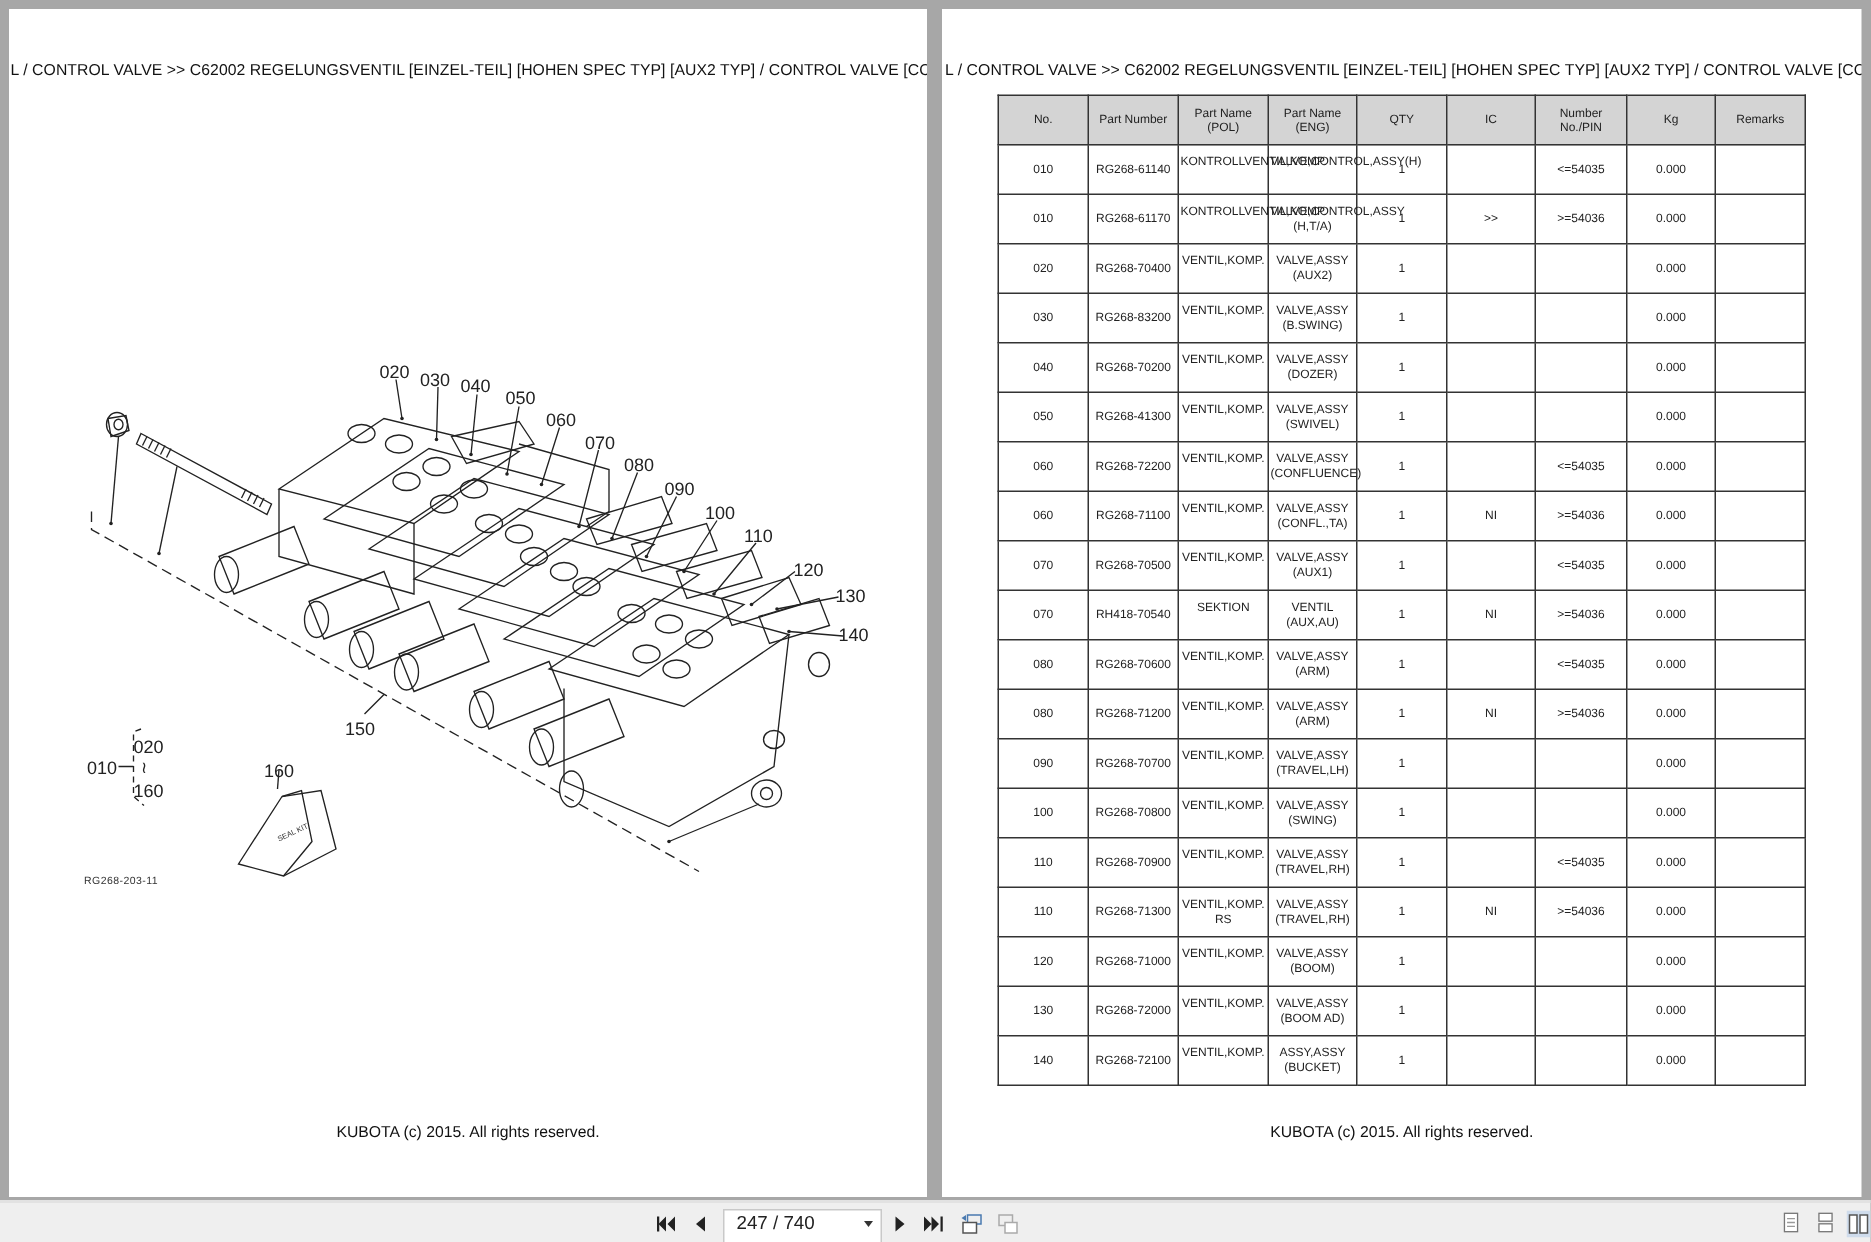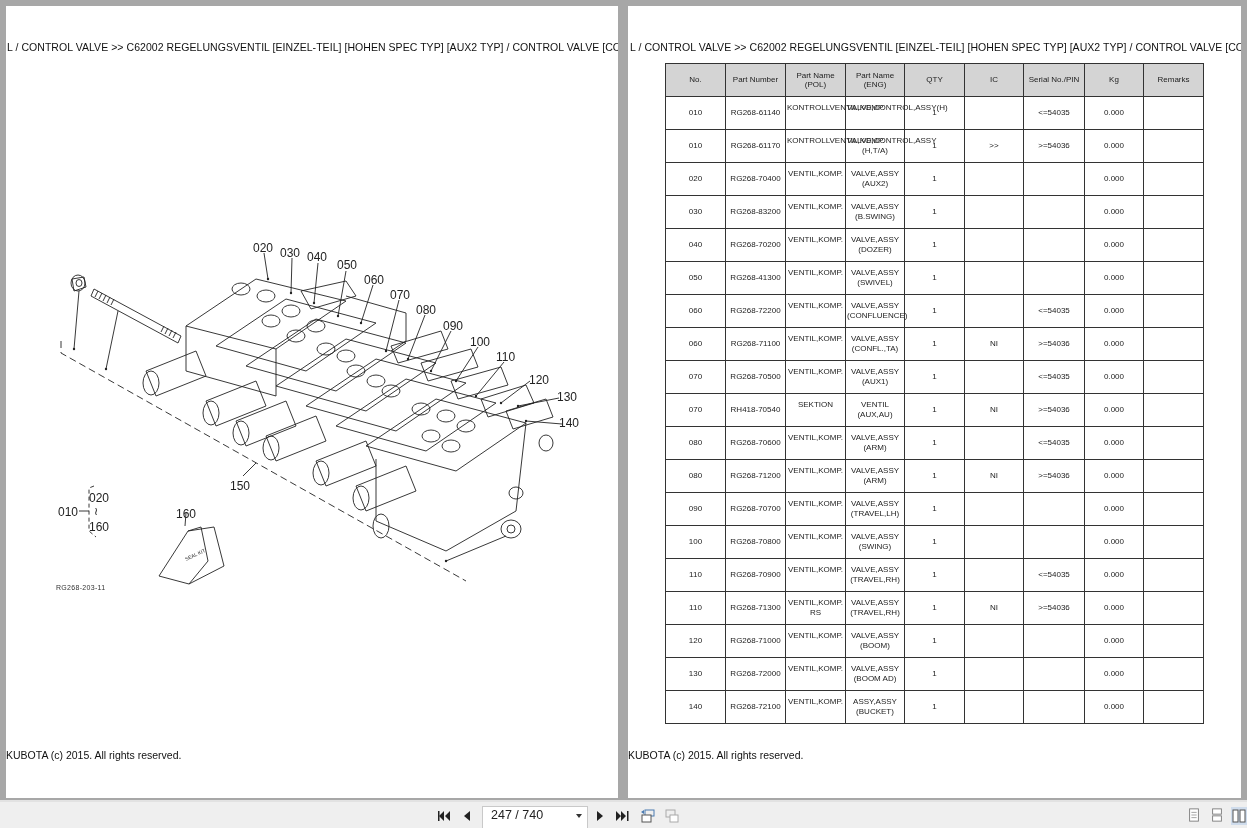--- a/index.html
+++ b/index.html
@@ -4,21 +4,21 @@
 <style>
   * { box-sizing: border-box; margin: 0; padding: 0; }
   html, body { width: 1247px; height: 828px; overflow: hidden; background: #a7a7a7; font-family: "Liberation Sans", sans-serif; }
   .viewer { position: relative; width: 1247px; height: 800px; background: #a7a7a7; }
   .page { position: absolute; top: 6px; height: 792px; background: #fff; overflow: hidden; }
   .page-left { left: 6px; width: 612px; }
   .page-right { left: 628px; width: 613px; }
   .page-header { position: absolute; top: 35px; left: 0; white-space: nowrap; font-size: 10.5px; color: #111; letter-spacing: 0.05px; }
   .page-left .page-header { left: 1px; }
   .page-right .page-header { left: 2px; }
-  .footer { position: absolute; top: 743px; left: 0; width: 100%; text-align: left; font-size: 10.5px; color: #111; }
+  .footer { position: absolute; top: 743px; left: 0; width: 100%; text-align: center; font-size: 10.5px; color: #111; }
   .page-left .footer { left: 0; }
   .diagram { position: absolute; left: 40px; top: 225px; width: 560px; height: 380px; }
   .part-label { position: absolute; font-size: 12px; color: #222; }
   .fig-code { position: absolute; left: 50px; top: 578px; font-size: 7px; color: #333; letter-spacing: 0.3px; }
 
   table.parts { position: absolute; left: 37px; top: 57px; border-collapse: collapse; width: 538px; table-layout: fixed; }
   table.parts th, table.parts td { border: 1px solid #333; text-align: center; vertical-align: middle; font-size: 8px; color: #222; line-height: 9.5px; padding: 0 1px; }
   table.parts th { background: #d4d4d4; height: 33px; font-weight: normal; }
   table.parts td { height: 33px; }
   table.parts col.c1 { width: 60px; } table.parts col.c2 { width: 60px; } table.parts col.c3 { width: 60px; } table.parts col.c4 { width: 59px; }
@@ -179,21 +179,21 @@
           <col class="c9">
         </colgroup>
       <thead>
         <tr>
           <th>No.</th>
           <th>Part Number</th>
           <th>Part Name (POL)</th>
           <th>Part Name (ENG)</th>
           <th>QTY</th>
           <th>IC</th>
-          <th>Serial No./PIN</th>
+          <th>Number No./PIN</th>
           <th>Kg</th>
           <th>Remarks</th>
         </tr>
       </thead>
       <tbody id="parts-body">
           <tr>
             <td>010</td>
             <td>RG268-61140</td>
             <td class="pol">KONTROLLVENTIL,KOMP.</td>
             <td class="eng">VALVE,CONTROL,ASSY(H)</td>

